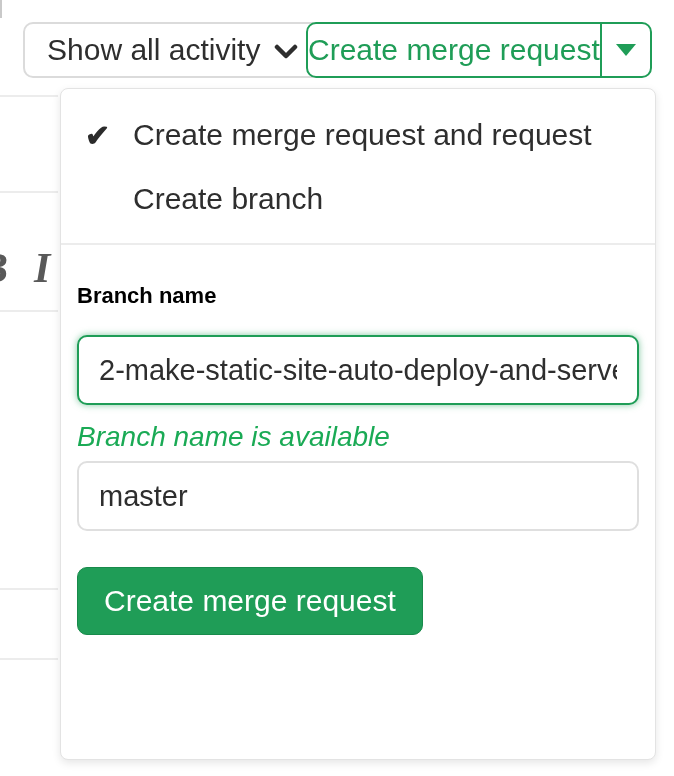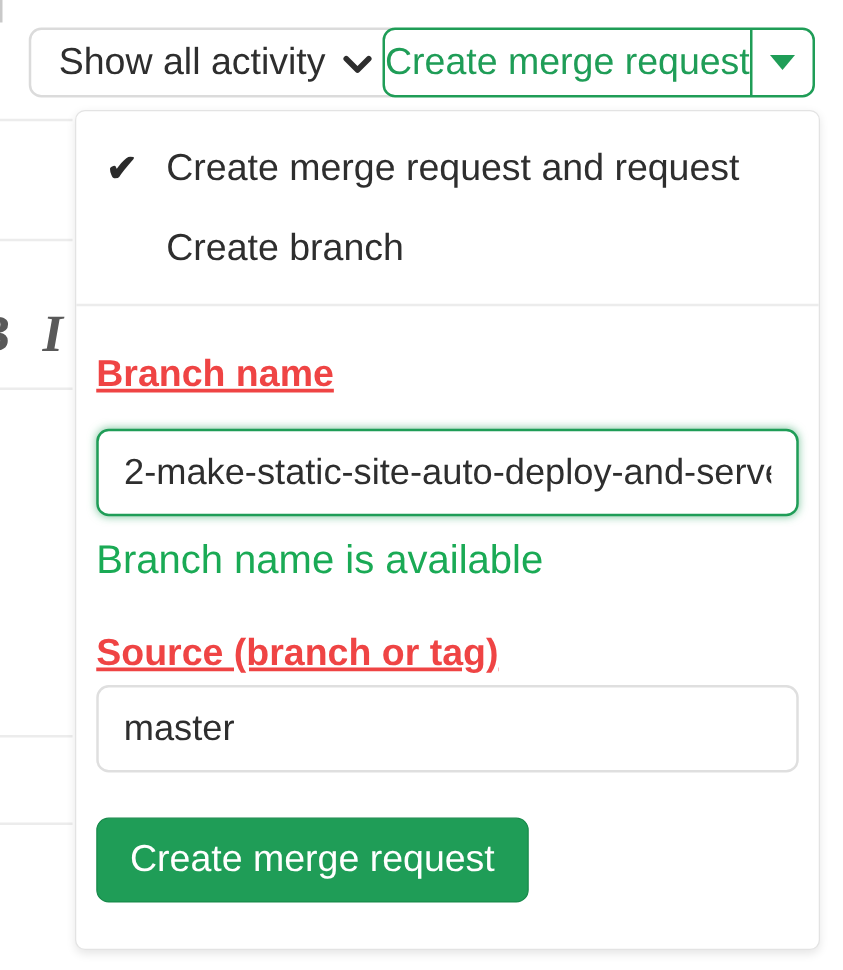--- a/index.html
+++ b/index.html
@@ -95,23 +95,22 @@
     font-size: 30px; font-weight: bold; color: #2b2b2b;
     text-align: left;
     flex: 0 0 36px;
   }
   .menu-item.unchecked .check-icon { visibility: hidden; }
 
   .panel-divider { border: 0; border-top: 2px solid #ececec; }
 
   .form-section { padding: 38px 16px 0 16px; }
   .form-label {
-    font-size: 30px; font-weight: bold; color: #ef4444;
+    font-size: 22px; font-weight: bold; color: #000000;
     display: block;
-    text-decoration: underline;
   }
   .text-input {
     display: block;
     width: 100%;
     height: 70px;
     margin-top: 26px;
     padding: 0 20px;
     font-family: "Liberation Sans", sans-serif;
     font-size: 29px;
     color: #2e2e2e;
@@ -119,22 +118,23 @@
     border: 2px solid #dfdfdf;
     border-radius: 10px;
     outline: none;
   }
   .text-input.valid-focus {
     border-color: #1f9d57;
     box-shadow: 0 0 7px rgba(31, 157, 87, 0.55);
   }
   .status-message {
     margin-top: 16px;
-    font-size: 32px;
+    font-size: 28px;
     color: #1aaa55;
+    font-style: italic;
   }
   .label-source { margin-top: 40px; }
   .input-source { margin-top: 8px; }
   .btn-submit {
     margin-top: 36px;
     height: 68px;
     padding: 0 26px;
     background: #1f9d57;
     border: 1px solid #188a4b;
     border-radius: 10px;
@@ -188,19 +188,18 @@
     </div>
   </div>
 
   <hr class="panel-divider">
 
   <div class="form-section">
     <label class="form-label">Branch name</label>
     <input class="text-input valid-focus" type="text" value="2-make-static-site-auto-deploy-and-serve" style="">
     <div class="status-message">Branch name is available</div>
 
-    <label class="form-label label-source">Source (branch or tag)</label>
     <input class="text-input input-source" type="text" value="master" style="">
 
     <button class="btn-submit">Create merge request</button>
   </div>
 
 </div>
 
 </body></html>

